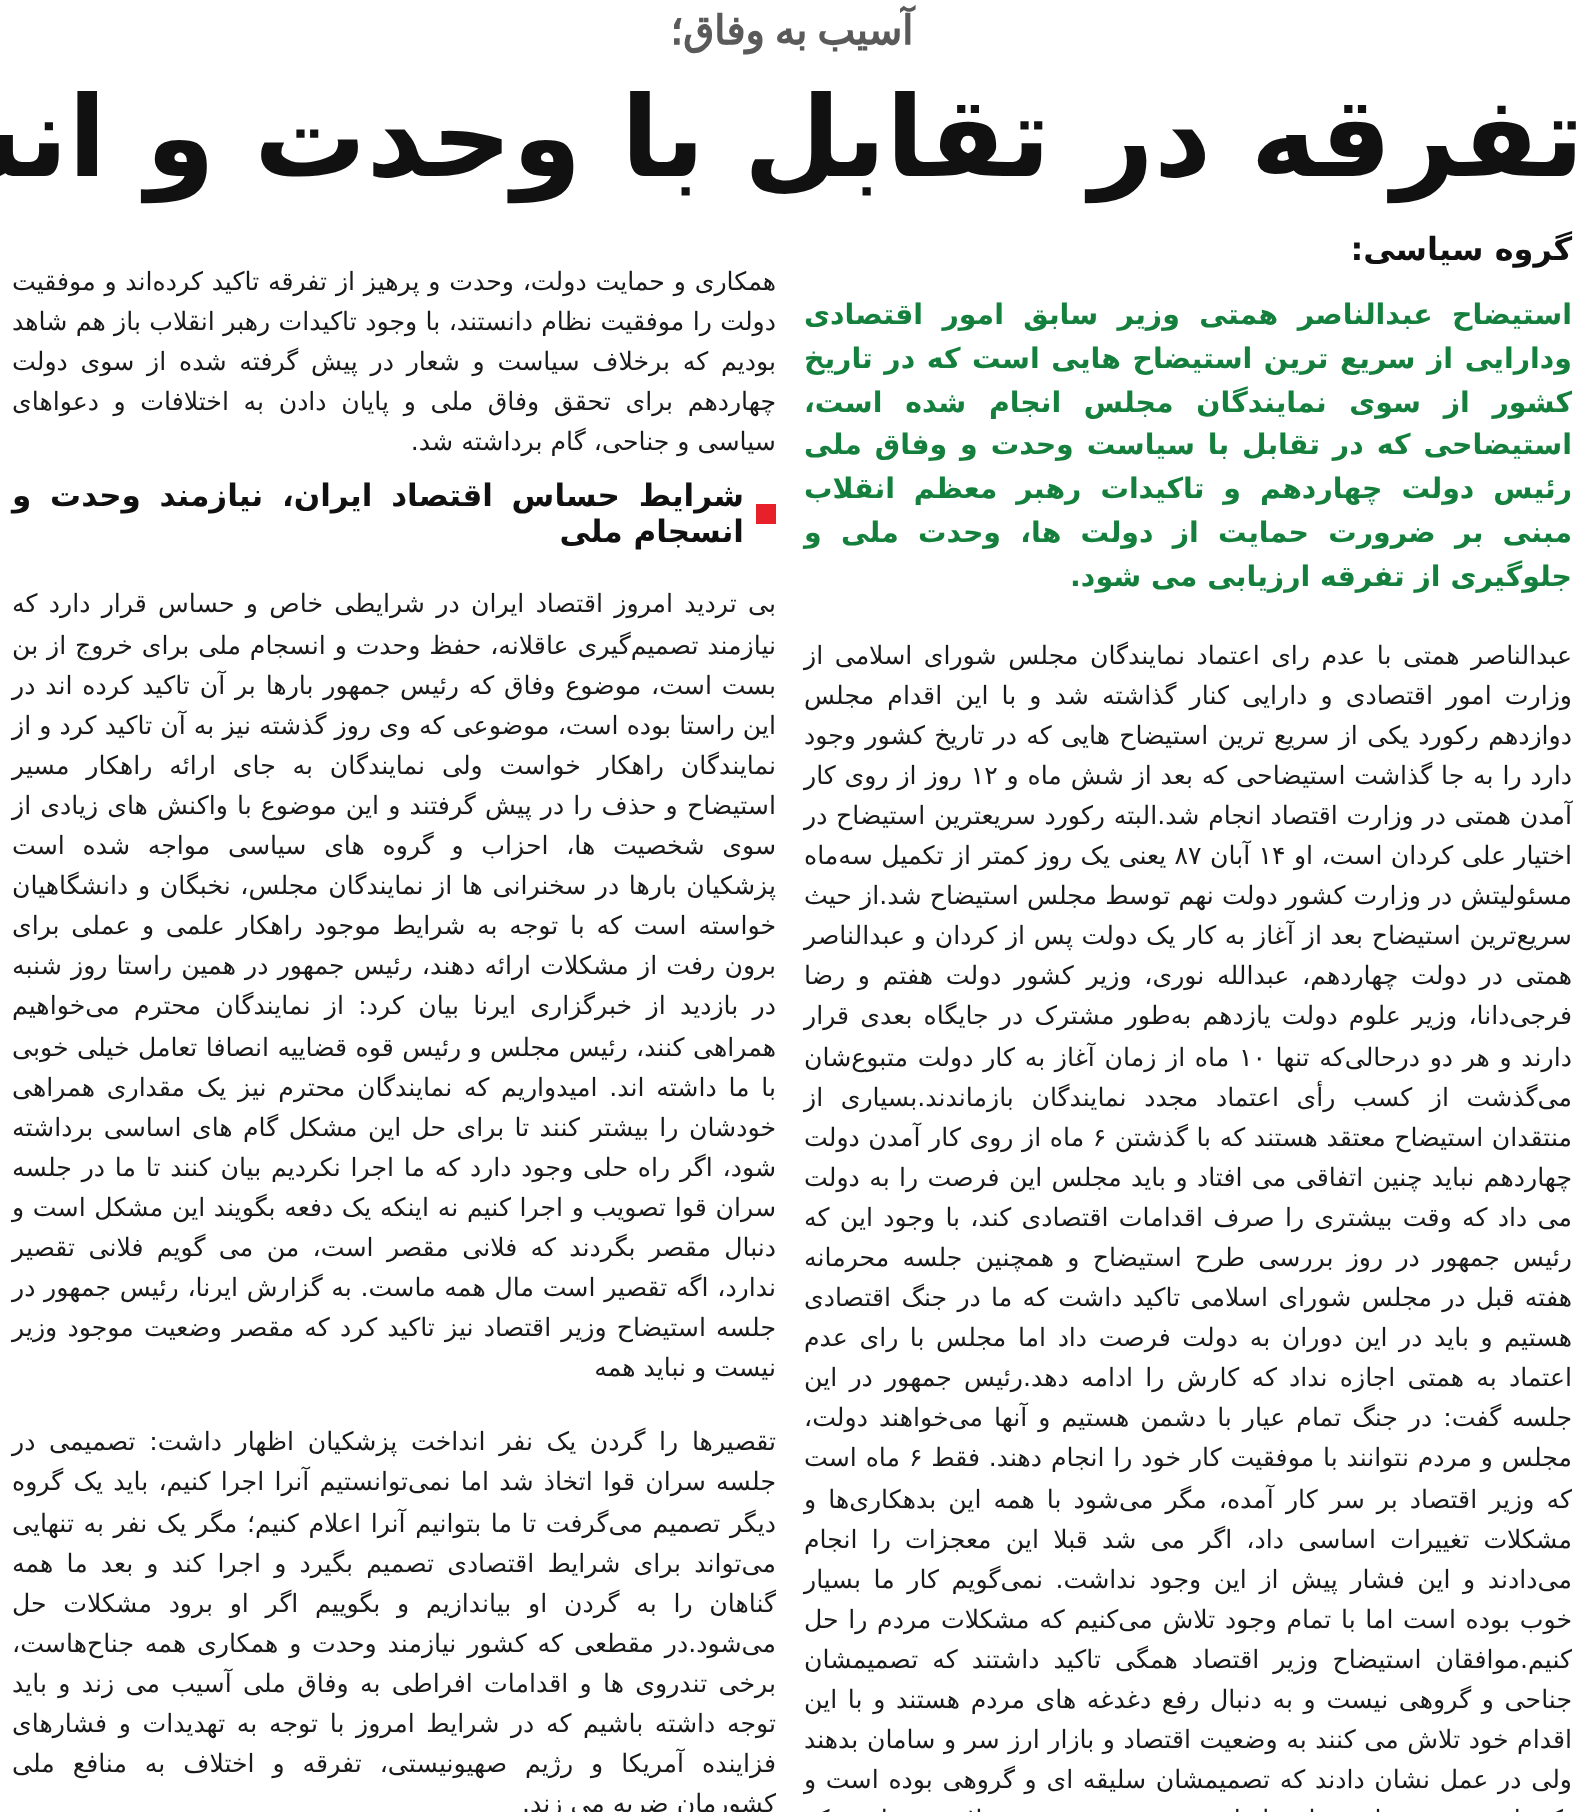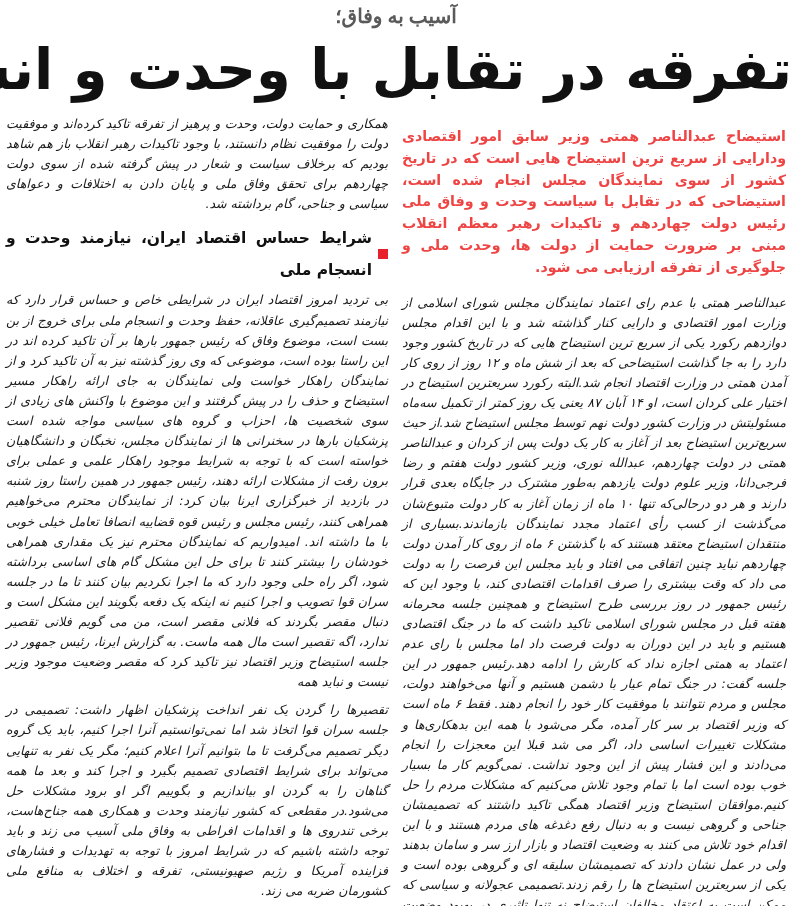--- a/index.html
+++ b/index.html
@@ -33,42 +33,43 @@
     color: #1a1a1a;
   }
   .col-right { right: 6px; width: 384px; }
   .col-left  { left: 6px;  width: 382px; }
   .byline {
     font-weight: bold; font-size: 16px; line-height: 22px;
     color: #111; margin: 0 0 10px 0;
   }
   .lead {
     font-weight: bold; font-size: 14.2px; line-height: 21.8px;
-    color: #ef4444; margin: 12px 0 14px 0;
+    color: #15803d; margin: 12px 0 14px 0;
   }
-  .para { margin: 0 0 8px 0; font-style: italic; }
+  .para { margin: 17px 0 8px 0; }
   .subhead {
-    font-weight: bold; font-size: 15.5px; line-height: 32px;
+    font-weight: bold; font-size: 15.5px; line-height: 18px;
     color: #111; margin: 4px 0 4px 0;
     display: flex; align-items: center; gap: 6px;
   }
   .bullet {
     display: inline-block; width: 10px; height: 10px; background: #e8202a;
     flex: 0 0 auto;
   }
   p { margin: 0; }
 </style>
 </head>
 <body>
 
 <div>
   <div class="kicker">آسیب به وفاق؛</div>
   <div class="headline">تفرقه در تقابل با وحدت و انسجام ملی</div>
 
   <div class="col col-right">
+    <div class="byline">گروه سیاسی:</div>
     <p class="lead">استیضاح عبدالناصر همتی وزیر سابق امور اقتصادی ودارایی از سریع ترین استیضاح هایی است که در تاریخ کشور از سوی نمایندگان مجلس انجام شده است، استیضاحی که در تقابل با سیاست وحدت و وفاق ملی رئیس دولت چهاردهم و تاکیدات رهبر معظم انقلاب مبنی بر ضرورت حمایت از دولت ها، وحدت ملی و جلوگیری از تفرقه ارزیابی می شود.</p>
     <p class="para">عبدالناصر همتی با عدم رای اعتماد نمایندگان مجلس شورای اسلامی از وزارت امور اقتصادی و دارایی کنار گذاشته شد و با این اقدام مجلس دوازدهم رکورد یکی از سریع ترین استیضاح هایی که در تاریخ کشور وجود دارد را به جا گذاشت استیضاحی که بعد از شش ماه و ۱۲ روز از روی کار آمدن همتی در وزارت اقتصاد انجام شد.البته رکورد سریعترین استیضاح در اختیار علی کردان است، او ۱۴ آبان ۸۷ یعنی یک روز کمتر از تکمیل سه‌ماه مسئولیتش در وزارت کشور دولت نهم توسط مجلس استیضاح شد.از حیث سریع‌ترین استیضاح بعد از آغاز به کار یک دولت پس از کردان و عبدالناصر همتی در دولت چهاردهم، عبدالله نوری، وزیر کشور دولت هفتم و رضا فرجی‌دانا، وزیر علوم دولت یازدهم به‌طور مشترک در جایگاه بعدی قرار دارند و هر دو درحالی‌که تنها ۱۰ ماه از زمان آغاز به کار دولت متبوع‌شان می‌گذشت از کسب رأی اعتماد مجدد نمایندگان بازماندند.بسیاری از منتقدان استیضاح معتقد هستند که با گذشتن ۶ ماه از روی کار آمدن دولت چهاردهم نباید چنین اتفاقی می افتاد و باید مجلس این فرصت را به دولت می داد که وقت بیشتری را صرف اقدامات اقتصادی کند، با وجود این که رئیس جمهور در روز بررسی طرح استیضاح و همچنین جلسه محرمانه هفته قبل در مجلس شورای اسلامی تاکید داشت که ما در جنگ اقتصادی هستیم و باید در این دوران به دولت فرصت داد اما مجلس با رای عدم اعتماد به همتی اجازه نداد که کارش را ادامه دهد.رئیس جمهور در این جلسه گفت: در جنگ تمام عیار با دشمن هستیم و آنها می‌خواهند دولت، مجلس و مردم نتوانند با موفقیت کار خود را انجام دهند. فقط ۶ ماه است که وزیر اقتصاد بر سر کار آمده، مگر می‌شود با همه این بدهکاری‌ها و مشکلات تغییرات اساسی داد، اگر می شد قبلا این معجزات را انجام می‌دادند و این فشار پیش از این وجود نداشت. نمی‌گویم کار ما بسیار خوب بوده است اما با تمام وجود تلاش می‌کنیم که مشکلات مردم را حل کنیم.موافقان استیضاح وزیر اقتصاد همگی تاکید داشتند که تصمیمشان جناحی و گروهی نیست و به دنبال رفع دغدغه های مردم هستند و با این اقدام خود تلاش می کنند به وضعیت اقتصاد و بازار ارز سر و سامان بدهند ولی در عمل نشان دادند که تصمیمشان سلیقه ای و گروهی بوده است و یکی از سریعترین استیضاح ها را رقم زدند.تصمیمی عجولانه و سیاسی که ممکن است به اعتقاد مخالفان استیضاح نه تنها تاثیری در بهبود وضعیت اقتصاد کشور نداشته باشد بلکه با توجه به قرار داشتن در روزهای پایانی سال و جنگ اقتصادی و فشار حداکثری دشمنان قسم خورده جمهوری اسلامی ایران، ضربه اساسی به اقتصاد کشور وارد کند، با وجود این که ما در آستانه عید قرار داریم و معیشت و اقتصاد حرف اول در کشور را می زند این استیضاح انجام شد و عملا یک وزارتخانه مهم اقتصادی بدون وزیر ماند.این اقدام با هدایت تندروهای مجلس درحالی انجام شد که رهبر معظم انقلاب بارها بر لزوم</p>
   </div>
 
   <div class="col col-left">
     <p class="para">همکاری و حمایت دولت، وحدت و پرهیز از تفرقه تاکید کرده‌اند و موفقیت دولت را موفقیت نظام دانستند، با وجود تاکیدات رهبر انقلاب باز هم شاهد بودیم که برخلاف سیاست و شعار در پیش گرفته شده از سوی دولت چهاردهم برای تحقق وفاق ملی و پایان دادن به اختلافات و دعواهای سیاسی و جناحی، گام برداشته شد.</p>
 
     <div class="subhead">
       <span class="bullet"></span>
       <span>شرایط حساس اقتصاد ایران، نیازمند وحدت و انسجام ملی</span>

